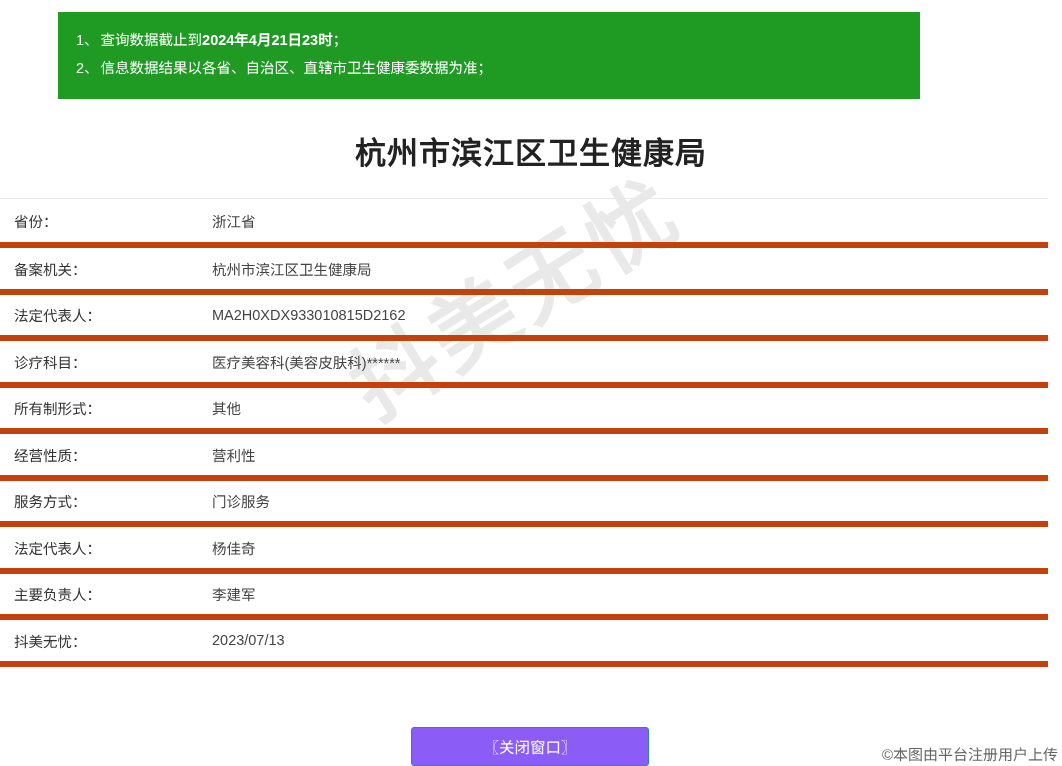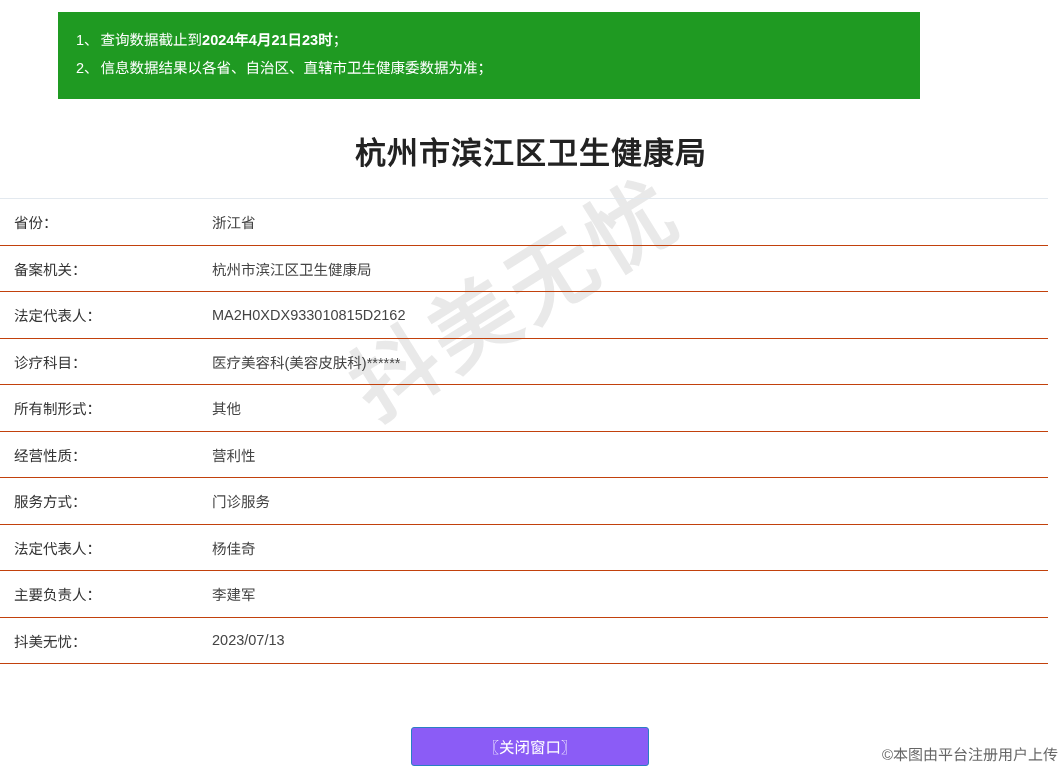--- a/index.html
+++ b/index.html
@@ -59,21 +59,21 @@
     left: 0;
     top: 198px;
     width: 1048px;
     border-collapse: collapse;
     font-size: 14.5px;
   }
   .info-table tr {
     height: 46.5px;
   }
   .info-table td {
-    border-bottom: 1px solid #c2410c;
+    border-bottom: 6px solid #c2410c;
     padding: 0 0 0 14px;
     vertical-align: middle;
     color: #3b3b3b;
     background: transparent;
   }
   .info-table td.label {
     width: 198px;
     color: #333;
   }
   .info-table td.value {

